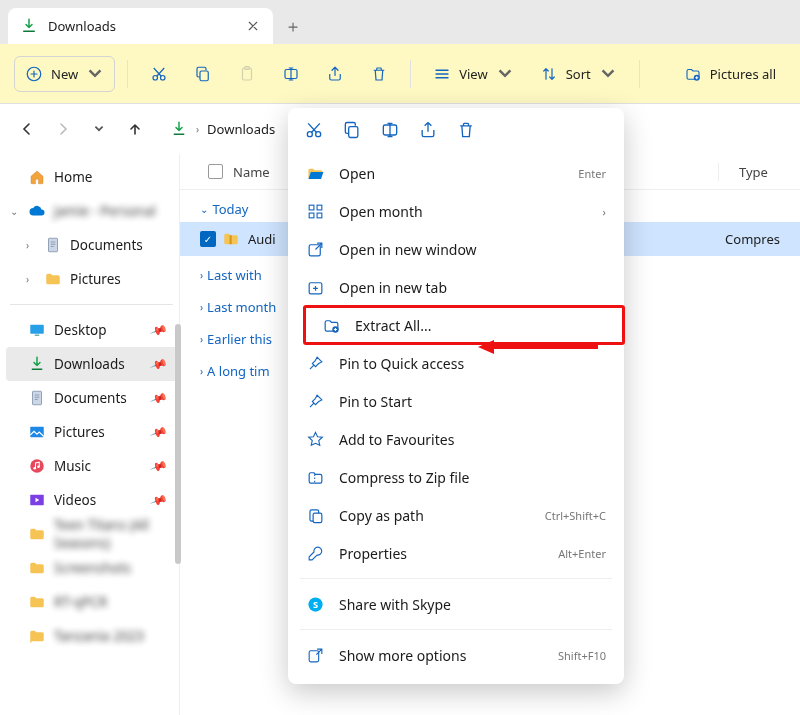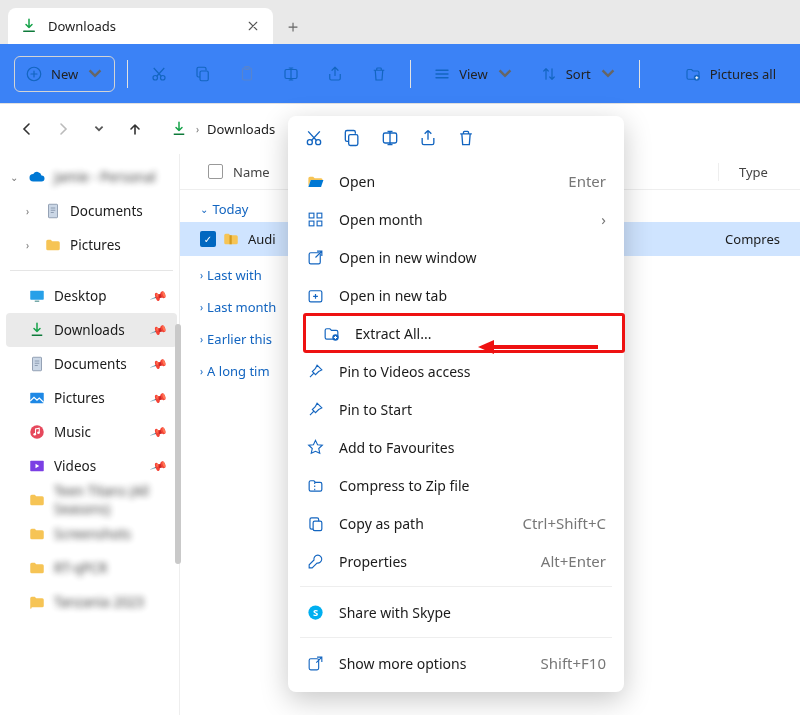--- a/index.html
+++ b/index.html
@@ -3,21 +3,21 @@
 <meta charset="utf-8">
 <style>
   * { box-sizing: border-box; font-family: "Segoe UI", system-ui, sans-serif; }
   body { margin:0; width:800px; height:715px; background:#fff; overflow:hidden; position:relative; color:#1b1b1b; font-size:13px; }
   
   .tabbar { height:44px; background:#e9e9e9; display:flex; align-items:flex-end; padding:0 0 0 8px; }
   .tab { background:#fff; height:36px; border-radius:8px 8px 0 0; display:flex; align-items:center; padding:0 12px; width:265px; gap:10px; position:relative; }
   .tab .close { margin-left:auto; width:16px; height:16px; display:flex; align-items:center; justify-content:center; color:#555; }
   .tab-plus { width:40px; height:36px; display:flex; align-items:center; justify-content:center; color:#666; font-size:17px; }
   
-  .toolbar { height:60px; background:#3b82f6; border-bottom:1px solid #e0e0e0; display:flex; align-items:center; padding:0 14px; gap:6px; }
+  .toolbar { height:60px; background:#fef9c3; border-bottom:1px solid #e0e0e0; display:flex; align-items:center; padding:0 14px; gap:6px; }
   .tbtn { height:36px; display:flex; align-items:center; justify-content:center; padding:0 10px; border-radius:4px; color:#1365c0; }
   .tbtn.lbl { color:#222; gap:8px; }
   .vsep { width:1px; height:28px; background:#e2e2e2; margin:0 6px; }
   .tbtn svg { width:18px; height:18px; }
   .pill { border:1px solid #d4d4d4; border-radius:6px; padding:0 10px; height:36px; display:flex; align-items:center; gap:8px; }
   
   .navrow { height:50px; display:flex; align-items:center; padding:0 10px; gap:2px; }
   .navbtn { width:34px; height:34px; display:flex; align-items:center; justify-content:center; color:#555; }
   .navbtn.dis { color:#bbb; }
   .addr { flex:1; display:flex; align-items:center; gap:8px; padding:0 6px; margin-left:10px; height:36px; }
@@ -39,25 +39,25 @@
   .col-mod { width:175px; border-left:1px solid #eee; padding-left:10px; display:flex; align-items:center; gap:4px; }
   .col-type { flex:1; border-left:1px solid #eee; padding-left:20px; }
   .grp { color:#1365c0; font-size:13px; padding:10px 0 4px 20px; display:flex; align-items:center; gap:4px; }
   .frow { display:flex; align-items:center; height:34px; padding-left:20px; }
   .frow.sel { background:#cfe4ff; padding-right:20px; }
   .fchk { width:16px; height:16px; background:#0067c0; border-radius:2px; display:flex; align-items:center; justify-content:center; color:#fff; font-size:10px; margin-right:6px; }
   .ficn { width:18px; height:18px; margin-right:8px; }
   .fname { flex:1; }
   .fmod { width:150px; text-align:left; }
   
-  .ctx { position:absolute; left:288px; top:116px; width:336px; background:#fff; border-radius:8px; box-shadow:0 8px 28px rgba(0,0,0,0.22); padding:0 0 10px 0; z-index:50; }
+  .ctx { position:absolute; left:288px; top:108px; width:336px; background:#fff; border-radius:8px; box-shadow:0 8px 28px rgba(0,0,0,0.22); padding:0 0 10px 0; z-index:50; }
   .ctx-top { display:flex; gap:18px; padding:12px 16px 10px 16px; color:#1365c0; }
   .ctx-top svg { width:20px; height:20px; }
   .citem { display:flex; align-items:center; height:38px; padding:0 18px; gap:14px; font-size:14px; }
-  .citem .sc { margin-left:auto; color:#777; font-size:15px; }
+  .citem .sc { margin-left:auto; color:#777; font-size:11px; }
   .citem svg { width:19px; height:19px; flex-shrink:0; }
   .citem.box { outline:3px solid #e11; outline-offset:-2px; border-radius:2px;margin-left:16px; }
   .cline { height:1px; background:#eee; margin:6px 12px; }
   
   .arrow { position:absolute; left:478px; top:337px; width:120px; height:20px; z-index:60; }
   .chkbx { width:15px; height:15px; border:1px solid #999; border-radius:2px; }
   .icn { display:inline-flex; width:18px; height:18px; }
 </style>
 </head>
 <body>
@@ -188,20 +188,28 @@
         </svg>
       </span>
     <span class="chevr">›</span>
     <span>Downloads</span>
   </div>
 </div>
 
 <div class="main">
 
   <div class="side">
+    <div class="sitem">
+      <span class="icn">
+          <svg viewBox="0 0 24 24">
+            <path d="M4 11l8-7 8 7v9a1 1 0 01-1 1h-5v-6h-4v6H5a1 1 0 01-1-1v-9z" fill="#f2a33c" stroke="#c47a1e" stroke-width="0.5"></path>
+          </svg>
+        </span>
+      <span>Home</span>
+    </div>
     <div class="sitem">
       <span class="exp">⌄</span>
       <span class="icn">
           <svg viewBox="0 0 24 24">
             <path d="M7 18a5 5 0 010-10 6 6 0 0111 2 4 4 0 010 8H7z" fill="#0078d4"></path>
           </svg>
         </span>
       <span class="blur">Jamie - Personal</span>
     </div>
     <div class="sitem" style="padding-left:38px">
@@ -426,21 +434,21 @@
         <path d="M4 8a2 2 0 012-2h4l2 2h6a2 2 0 012 2v7a2 2 0 01-2 2H6a2 2 0 01-2-2V8z" stroke="#1365c0" stroke-width="1.5" fill="none"></path>
         <circle cx="17" cy="17" r="4" fill="#1365c0"></circle>
         <path d="M17 15v4m-2-2h4" stroke="#fff" stroke-width="1.4"></path>
       </svg>
     <span>Extract All...</span>
   </div>
   <div class="citem">
     <svg viewBox="0 0 24 24">
         <path d="M14 4l6 6-4 2-4 4-2-2-5 5 5-5-2-2 4-4 2-4z" stroke="#1365c0" stroke-width="1.4" fill="none"></path>
       </svg>
-    <span>Pin to Videos access</span>
+    <span>Pin to Quick access</span>
   </div>
   <div class="citem">
     <svg viewBox="0 0 24 24">
         <path d="M14 4l6 6-4 2-4 4-2-2-5 5 5-5-2-2 4-4 2-4z" stroke="#1365c0" stroke-width="1.4" fill="none"></path>
       </svg>
     <span>Pin to Start</span>
   </div>
   <div class="citem">
     <svg viewBox="0 0 24 24">
         <path d="M12 3l2.6 5.6 6 .6-4.5 4.1 1.3 6L12 16.8 6.6 19.3l1.3-6L3.4 9.2l6-.6L12 3z" stroke="#1365c0" stroke-width="1.4" fill="none"></path>

